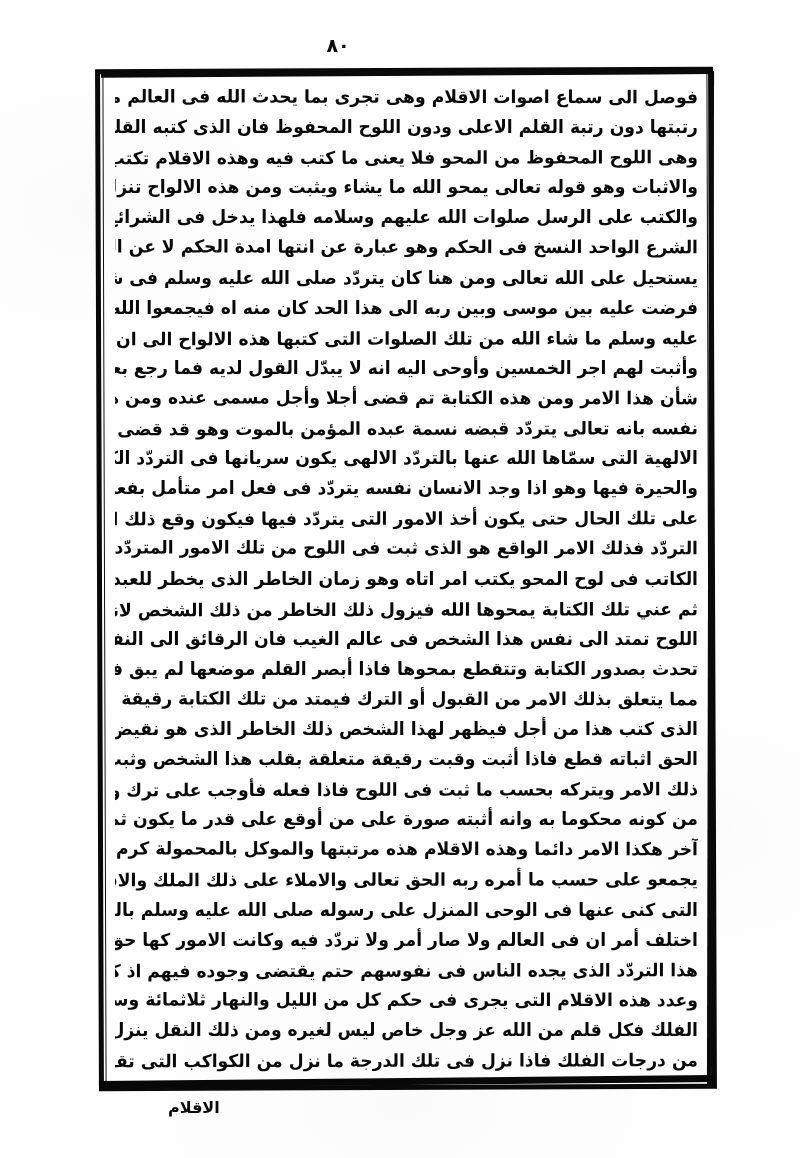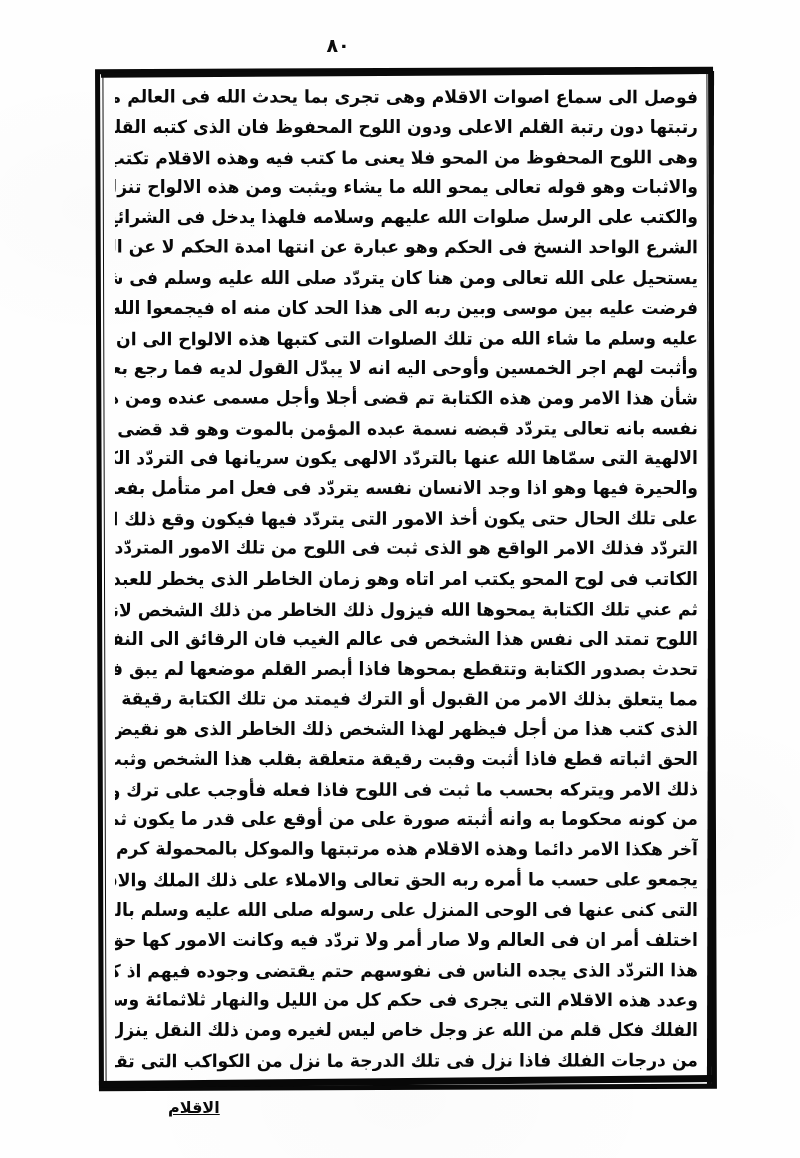--- a/index.html
+++ b/index.html
@@ -155,21 +155,20 @@
   
   .catchword {
     position: absolute;
     left: 168px;
     top: 1098px;
     direction: rtl;
     font-family: "DejaVu Sans", sans-serif;
     font-size: 16px;
     font-weight: 700;
     color: #0a0a0a;
-    text-decoration: underline;
   }
 </style>
 </head>
 <body>
 
 <div class="sheet">
   <div class="paper-grain"></div>
 
   <div class="folio">٨٠</div>
 

